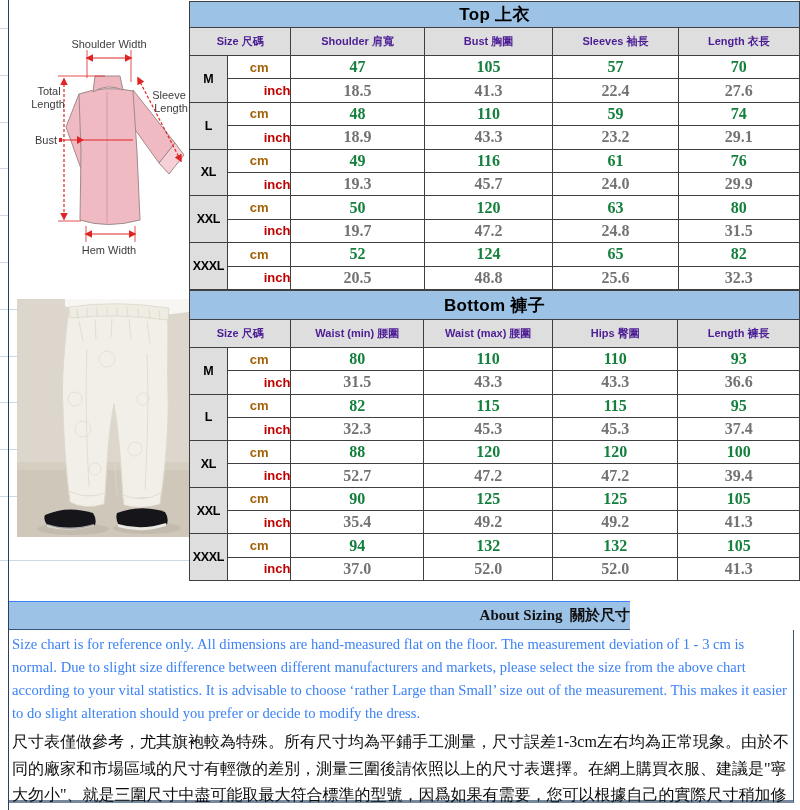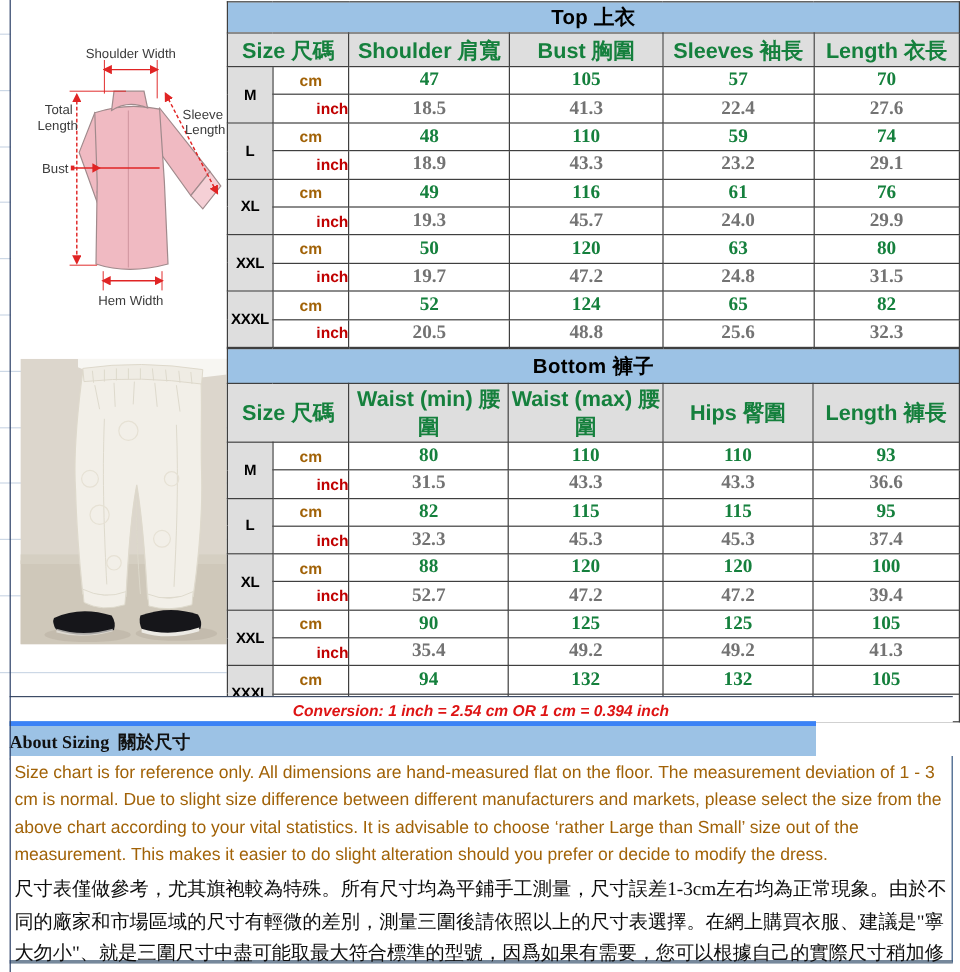--- a/index.html
+++ b/index.html
@@ -18,45 +18,45 @@
   #diagram-wrap{position:absolute;left:9px;top:2px;width:180px;height:286px;background:#fff;z-index:2;}
   #photo-wrap{position:absolute;left:17px;top:299px;width:172px;height:238px;z-index:2;}
 
   
   .size-table{position:absolute;left:189px;border-collapse:collapse;table-layout:fixed;z-index:3;background:#fff;}
   #table-top{top:1px;}
   #table-bottom{top:290px;}
   .size-table td,.size-table th{border:1px solid #3f3f3f;padding:0;text-align:center;vertical-align:middle;overflow:hidden;}
   .title-row th{background:#9cc2e5;font-size:17px;font-weight:bold;color:#000;height:25px;letter-spacing:.3px;}
   #table-bottom .title-row th{height:28px;}
-  .head-row th{background:#dedede;font-size:18px;font-weight:bold;color:#15803d;height:27px;}
+  .head-row th{background:#dedede;font-size:11px;font-weight:bold;color:#4c1d95;height:27px;}
   #table-top tbody tr{height:23.4px;}
   #table-bottom tbody tr{height:23.3px;}
   .size-cell{background:#dedede;font-size:12.5px;font-weight:bold;color:#000;letter-spacing:-0.3px;}
   .unit-cell{font-size:13px;font-weight:bold;}
   .unit-cell.cm{color:#a16207;}
   .unit-cell.inch{color:#c00000;padding-left:36px;}
   .val{font-family:"Liberation Serif",serif;font-weight:bold;font-size:16px;line-height:1;}
   .val.cm{color:#15803d;}
   .val.inch{color:#737373;}
 
   
   #conversion-strip{position:absolute;left:8px;top:580px;width:786px;height:21px;background:#fff;
                     border-top:1px solid #3d4c66;z-index:3;}
   #conversion-note{margin:0;padding:4px 0 0 236px;font-size:13px;font-weight:bold;font-style:italic;color:#de1414;}
 
   
-  #about-bar{position:absolute;left:8px;top:601px;width:672px;height:27px;background:#9cc2e5;
-             border-top:4px solid #3b82f6;border-bottom:1px solid #33557f;z-index:3;
-             display:flex;align-items:center;justify-content:flex-start;}
+  #about-bar{position:absolute;left:8px;top:601px;width:622px;height:27px;background:#9cc2e5;
+             border-top:1px solid #3b82f6;border-bottom:1px solid #33557f;z-index:3;
+             display:flex;align-items:center;justify-content:flex-end;}
   #about-title{font-family:"Liberation Serif",serif;font-size:15px;font-weight:bold;color:#111;white-space:pre;}
   #notes-block{position:absolute;left:8px;top:630px;width:786px;height:173px;background:#fff;
                border-right:1px solid #33557f;border-bottom:3px solid #76889b;z-index:3;
                padding:0 4px;box-sizing:border-box;}
-  #note-en{margin:3px 0 0 0;font-family:Liberation Sans, sans-serif;font-size:14.6px;line-height:23px;color:#a16207;}
+  #note-en{margin:3px 0 0 0;font-family:Liberation Serif, serif;font-size:14.6px;line-height:23px;color:#3b82f6;}
   #note-zh{margin:4px 0 0 0;font-family:"Liberation Serif",serif;font-size:16px;line-height:26.5px;color:#0d0d0d;}
 
   
   .diagram-label{font-family:"Liberation Sans",sans-serif;font-size:11px;fill:#3c3c3c;}
 </style>
 </head>
 <body>
 
 <div id="canvas">
 
@@ -351,23 +351,20 @@
         <tr>
           <td class="unit-cell inch">inch</td>
           <td class="val inch">37.0</td>
           <td class="val inch">52.0</td>
           <td class="val inch">52.0</td>
           <td class="val inch">41.3</td>
         </tr>
       </tbody>
   </table>
 
-  <div id="conversion-strip">
-    <p id="conversion-note">Conversion: 1 inch = 2.54 cm OR 1 cm = 0.394 inch</p>
-  </div>
 
   <div id="about-bar">
     <span id="about-title">About Sizing  關於尺寸</span>
   </div>
   <div id="notes-block">
     <p id="note-en">Size chart is for reference only. All dimensions are hand-measured flat on the floor. The measurement deviation of 1 - 3 cm is normal. Due to slight size difference between different manufacturers and markets, please select the size from the above chart according to your vital statistics. It is advisable to choose ‘rather Large than Small’ size out of the measurement. This makes it easier to do slight alteration should you prefer or decide to modify the dress.</p>
     <p id="note-zh">尺寸表僅做參考，尤其旗袍較為特殊。所有尺寸均為平鋪手工測量，尺寸誤差1-3cm左右均為正常現象。由於不同的廠家和市場區域的尺寸有輕微的差別，測量三圍後請依照以上的尺寸表選擇。在網上購買衣服、建議是"寧大勿小"、就是三圍尺寸中盡可能取最大符合標準的型號，因爲如果有需要，您可以根據自己的實際尺寸稍加修改。</p>
   </div>
 
 <div class="gutter-line" style="top: 28px;"></div>

